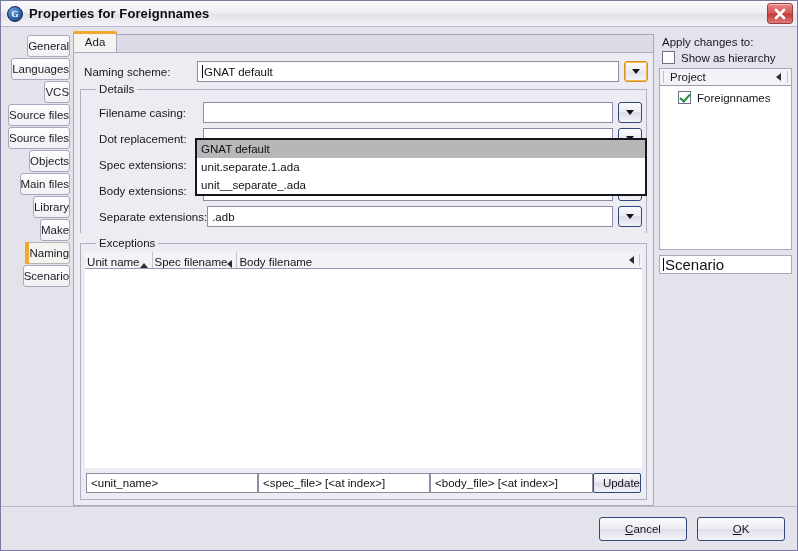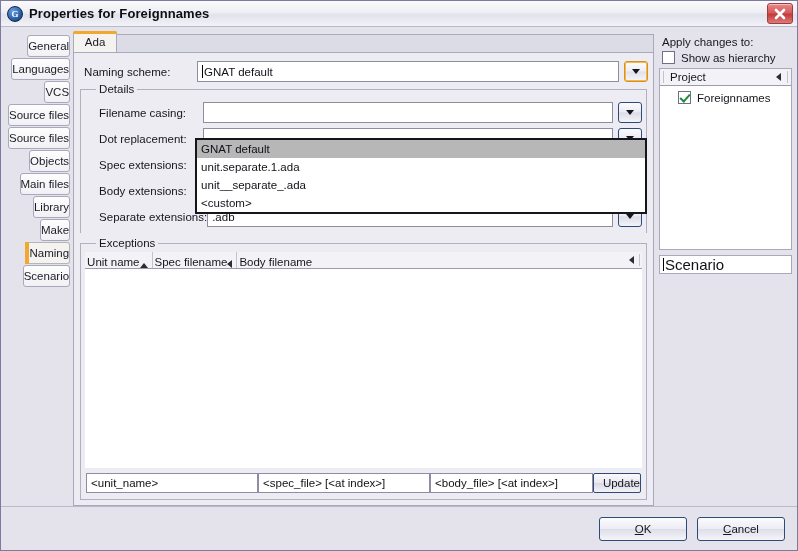--- a/index.html
+++ b/index.html
@@ -641,23 +641,20 @@
         <div class="popup">
           <div class="popup-item selected">
             <span>GNAT default</span>
           </div>
           <div class="popup-item">
             <span>unit.separate.1.ada</span>
           </div>
           <div class="popup-item">
             <span>unit__separate_.ada</span>
           </div>
-          <div class="popup-item">
-            <span>&lt;custom&gt;</span>
-          </div>
         </div>
 
       </div>
     </div>
 
     <div class="right-panel">
       <div class="rp-label">Apply changes to:</div>
 
       <div class="checkline">
         <span class="checkbox"></span>
@@ -682,20 +679,20 @@
       <div class="scenario-box">
         <span class="caretbar"></span>
         <span>Scenario</span>
       </div>
       <div class="scenario-spacer"></div>
     </div>
   </div>
 
   <div class="footer">
     <div class="btn">
+      <span><u>C</u><span>ancel</span></span>
+    </div>
+    <div class="btn">
       <span><u>O</u><span>K</span></span>
     </div>
-    <div class="btn">
-      <span><u>C</u><span>ancel</span></span>
-    </div>
   </div>
 
 </div>
 
 </body></html>

